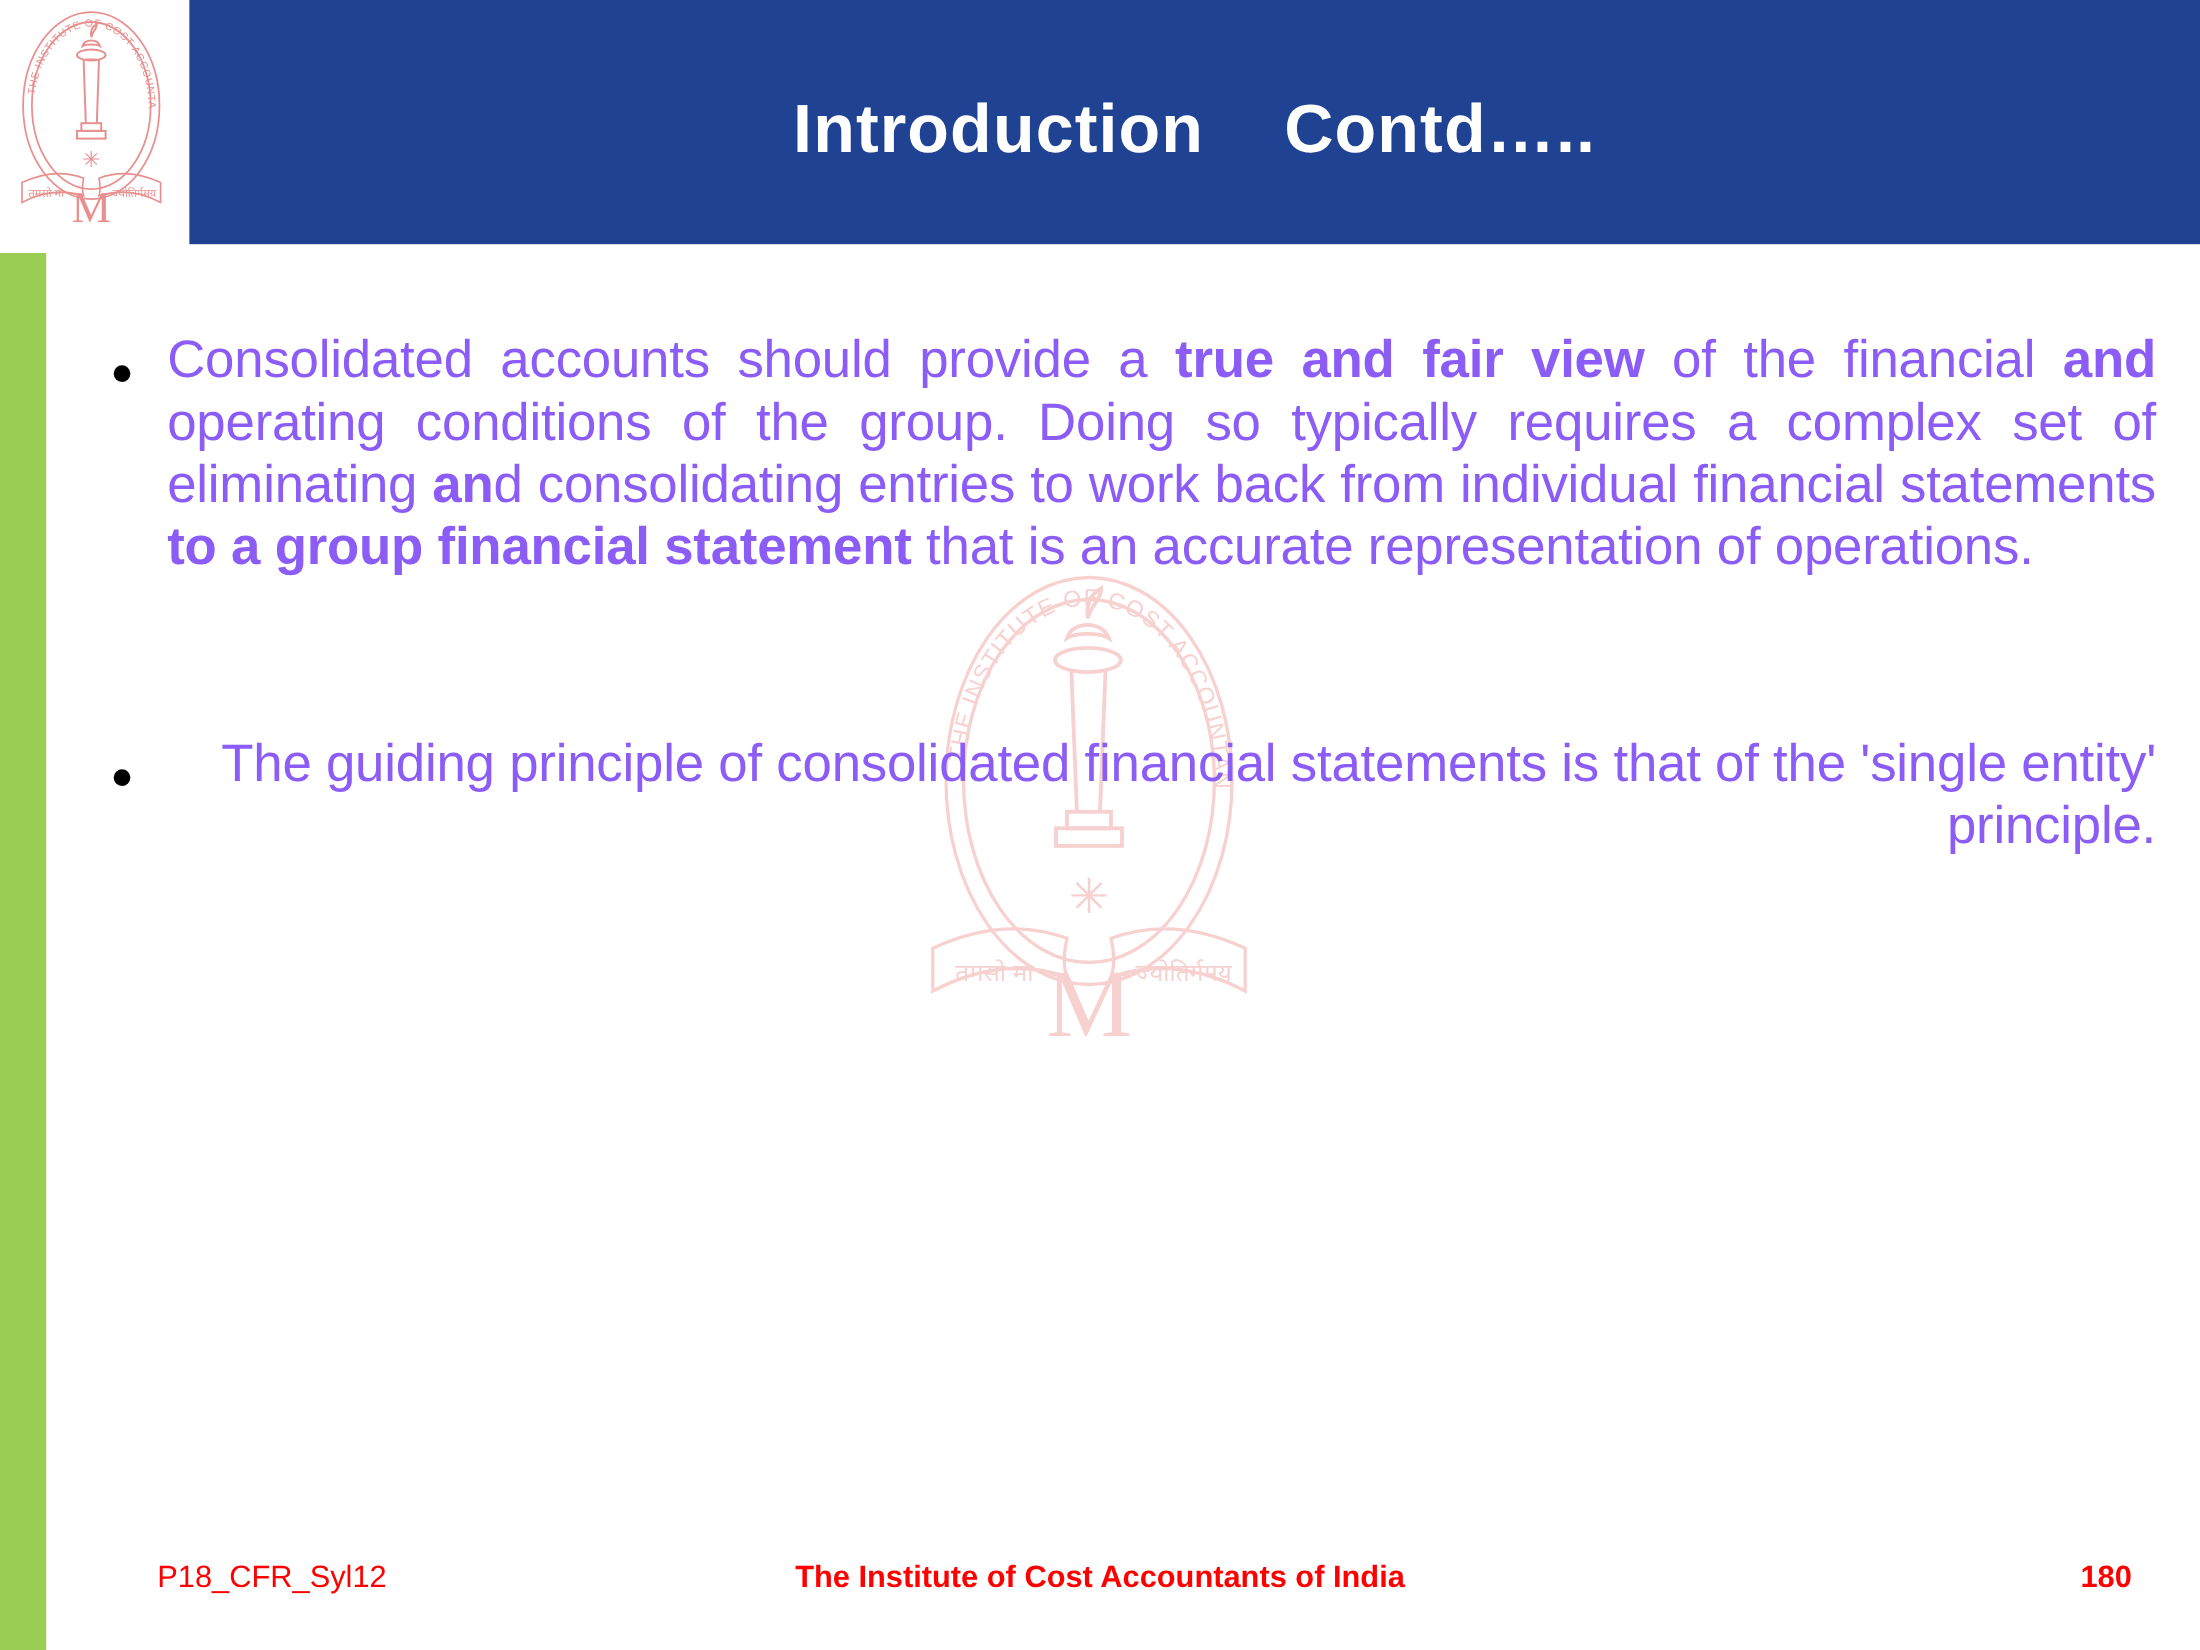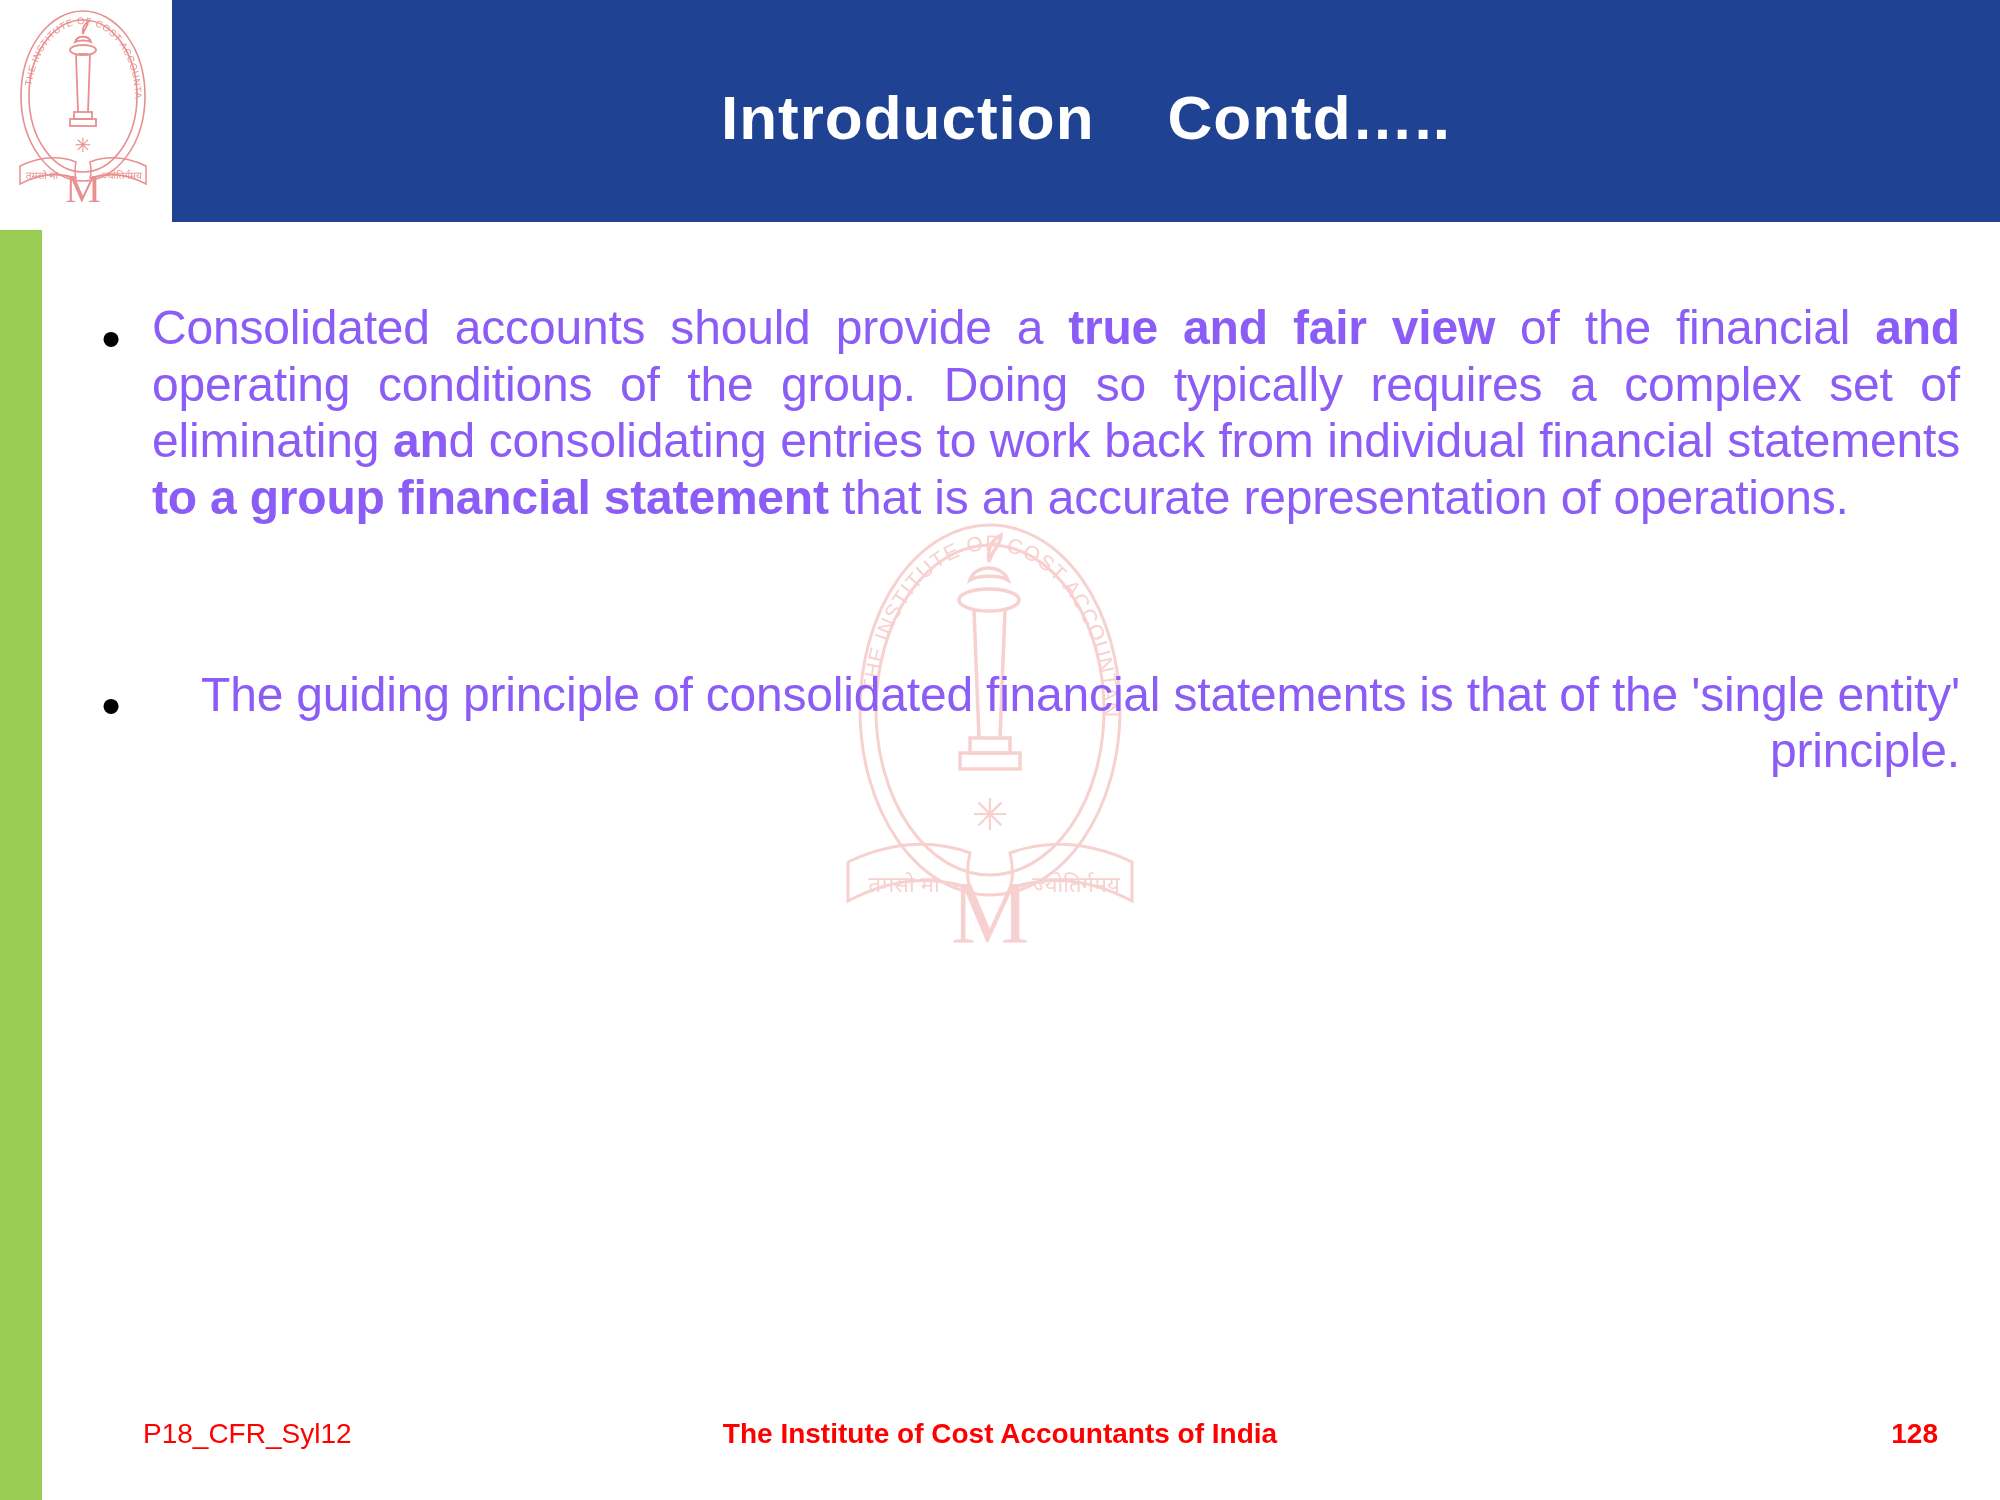--- a/index.html
+++ b/index.html
@@ -245,16 +245,16 @@
     <div class="bullet-row">
       <div class="bullet-dot">•</div>
       <div class="bullet-text nojustify"><span>The guiding principle of consolidated financial statements is that of the 'single entity' principle.</span></div>
     </div>
 
   </div>
 
   <div class="footer">
     <div class="footer-left">P18_CFR_Syl12</div>
     <div class="footer-center">The Institute of Cost Accountants of India</div>
-    <div class="footer-right">128</div>
+    <div class="footer-right">180</div>
   </div>
 
 </div>
 
 </body></html>

